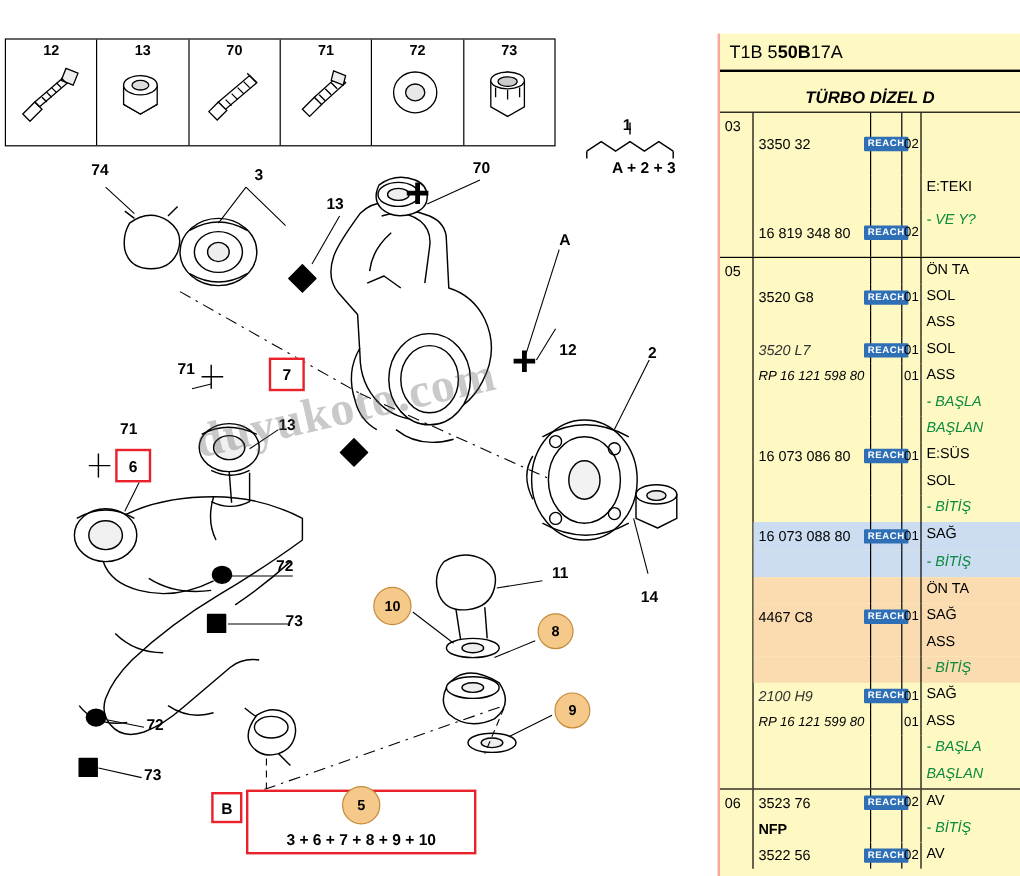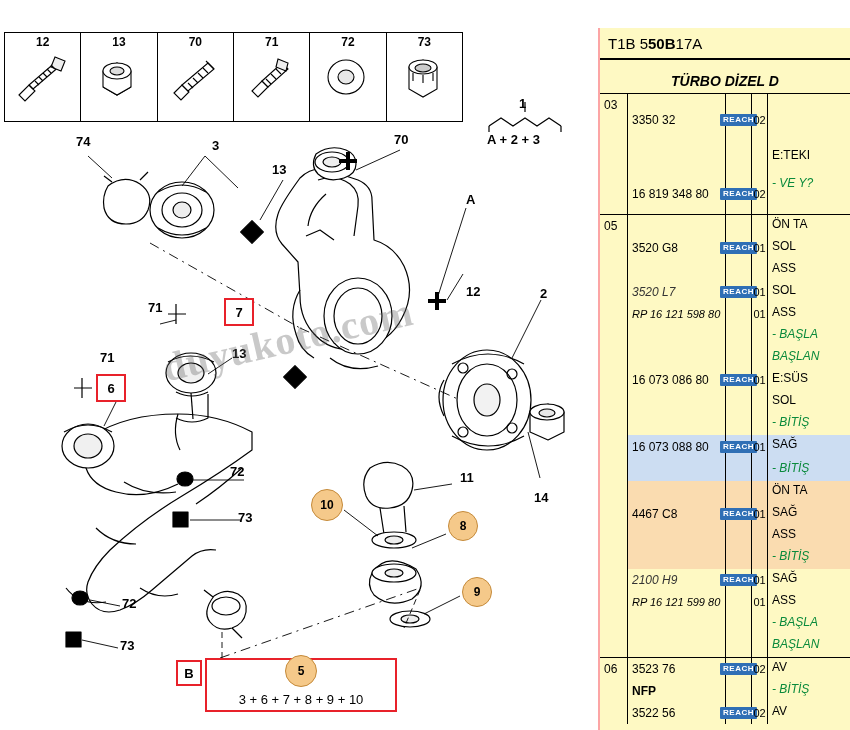--- a/index.html
+++ b/index.html
@@ -17,21 +17,21 @@
   .partart{position:absolute;left:0;right:0;top:18px;bottom:2px;}
 
   .lbl{position:absolute;font-size:13px;font-weight:bold;color:#000;}
 
   .boxlabel{position:absolute;border:2px solid #e8212a;background:#fff;font-size:13px;font-weight:bold;
             display:flex;align-items:center;justify-content:center;}
   .circlelabel{position:absolute;border-radius:50%;background:#f5c98a;border:1px solid #c58a3a;
             font-size:12px;font-weight:bold;display:flex;align-items:center;justify-content:center;}
 
   .sumbox{position:absolute;border:2px solid #e8212a;background:#fff;display:flex;align-items:flex-end;
-          justify-content:center;font-size:13px;font-weight:normal;padding-bottom:3px;box-sizing:border-box;}
+          justify-content:center;font-size:13px;font-weight:bold;padding-bottom:3px;box-sizing:border-box;}
   .sumtop{position:absolute;border-radius:50%;background:#f5c98a;border:1px solid #c58a3a;font-size:12px;
           font-weight:bold;display:flex;align-items:center;justify-content:center;}
 
   .datefoot{position:absolute;left:6px;bottom:6px;font-size:16px;font-weight:bold;}
   .numfoot{position:absolute;right:6px;bottom:6px;font-size:12px;font-weight:bold;text-decoration:underline;}
 
   .wm{position:absolute;left:28px;top:288px;width:520px;text-align:center;font-size:40px;
       font-weight:bold;color:rgba(90,90,90,.33);transform:rotate(-13deg);letter-spacing:1px;
       font-family:"Liberation Serif",serif;pointer-events:none;}
 
@@ -302,21 +302,21 @@
 
     <div class="boxlabel" style="left:224px;top:270px;width:26px;height:24px">7</div>
     <div class="boxlabel" style="left:96px;top:346px;width:26px;height:24px">6</div>
     <div class="boxlabel" style="left:176px;top:632px;width:22px;height:22px">B</div>
 
     <div class="circlelabel" style="left:311px;top:461px;width:30px;height:30px">10</div>
     <div class="circlelabel" style="left:448px;top:483px;width:28px;height:28px">8</div>
     <div class="circlelabel" style="left:462px;top:549px;width:28px;height:28px">9</div>
 
     <div class="lbl" style="left:519px;top:68px">1</div>
-    <div class="lbl" style="left:487px;top:104px">A + 2 + 3</div>
+    <div class="lbl" style="left:510px;top:104px">A + 2 + 3</div>
 
     <div class="sumbox" style="left:205px;top:630px;width:192px;height:54px">
       <span>3 + 6 + 7 + 8 + 9 + 10</span>
     </div>
     <div class="sumtop" style="left:285px;top:627px;width:30px;height:30px">5</div>
 
     <div class="wm">duyukoto.com</div>
     <div class="datefoot">02/2012</div>
     <div class="numfoot">00002034</div>
   </div>

